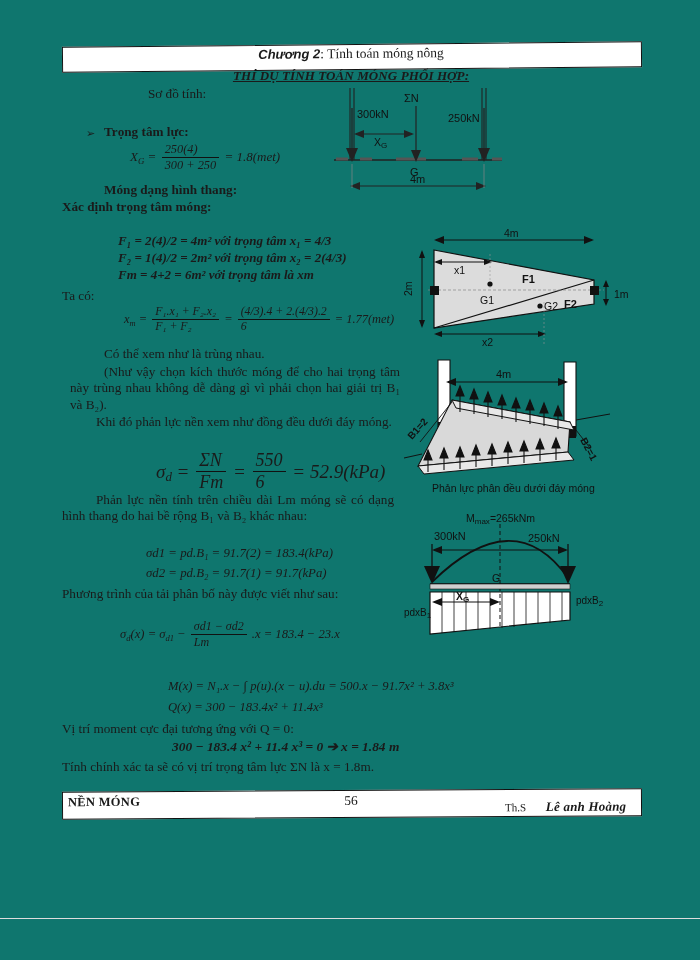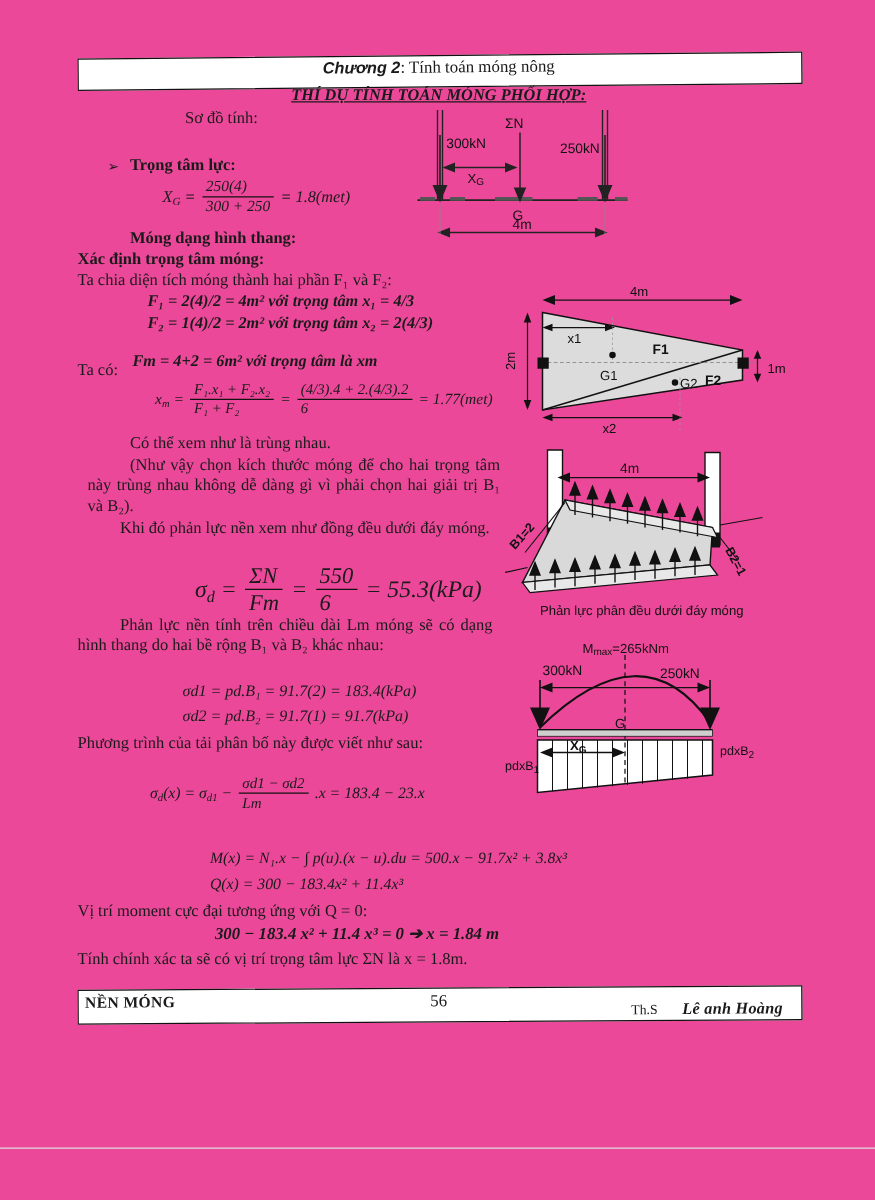--- a/index.html
+++ b/index.html
@@ -12,21 +12,21 @@
     height: 960px;
     position: relative;
     font-family: "Liberation Serif", serif;
     color: #1a1a1a;
     overflow: hidden;
   }
   .page {
     position: absolute;
     left: 0; top: 0;
     width: 700px; height: 960px;
-    background: #ec4899;
+    background: #0f766e;
   }
   
   .header-box {
     position: absolute;
     left: 62px; top: 44px;
     width: 578px; height: 24px;
     border: 1.3px solid #111;
     transform: rotate(-0.55deg);
     background: #fff;
   }
@@ -170,25 +170,24 @@
     <span>=</span>
     <span class="frac">
       <span class="num">250(4)</span>
       <span class="den">300 + 250</span>
     </span>
     <span>= 1.8(met)</span>
   </div>
 
   <div class="txt b" style="left:104px; top:182px;">Móng dạng hình thang:</div>
   <div class="txt b" style="left:62px; top:199px;">Xác định trọng tâm móng:</div>
-  <div class="txt" style="left:62px; top:216px;">Ta chia diện tích móng thành hai phần F₁ và F₂:</div>
 
   <div class="eqb" style="left:118px; top:233px;">F₁ = 2(4)/2 = 4m² với trọng tâm x₁ = 4/3</div>
   <div class="eqb" style="left:118px; top:250px;">F₂ = 1(4)/2 = 2m² với trọng tâm x₂ = 2(4/3)</div>
-  <div class="eqb" style="left:106px; top:267px;margin-top:14px;">Fm = 4+2 = 6m² với trọng tâm là xm</div>
+  <div class="eqb" style="left:118px; top:267px;">Fm = 4+2 = 6m² với trọng tâm là xm</div>
 
   <div class="txt" style="left:62px; top:288px;">Ta có:</div>
 
   <div class="eq" style="left:124px; top:306px; font-size:12.4px;">
     <span>x</span><sub>m</sub>
     <span>=</span>
     <span class="frac">
       <span class="num">F₁.x₁ + F₂.x₂</span>
       <span class="den">F₁ + F₂</span>
     </span>
@@ -211,21 +210,21 @@
     <span>=</span>
     <span class="frac">
       <span class="num">ΣN</span>
       <span class="den">Fm</span>
     </span>
     <span>=</span>
     <span class="frac">
       <span class="num">550</span>
       <span class="den">6</span>
     </span>
-    <span>= 55.3(kPa)</span>
+    <span>= 52.9(kPa)</span>
   </div>
 
   <div class="para" style="left:62px; top:492px; width:332px; text-indent:34px;">Phản lực nền tính trên chiều dài Lm móng sẽ có dạng hình thang do hai bề rộng B₁ và B₂ khác nhau:</div>
 
   <div class="eq" style="left:146px; top:546px; font-size:12.8px;">σd1 = pd.B₁ = 91.7(2) = 183.4(kPa)</div>
   <div class="eq" style="left:146px; top:566px; font-size:12.8px;">σd2 = pd.B₂ = 91.7(1) = 91.7(kPa)</div>
 
   <div class="para" style="left:62px; top:586px; width:332px;">Phương trình của tải phân bố này được viết như sau:</div>
 
   <div class="eq" style="left:120px; top:620px; font-size:12.6px;">

